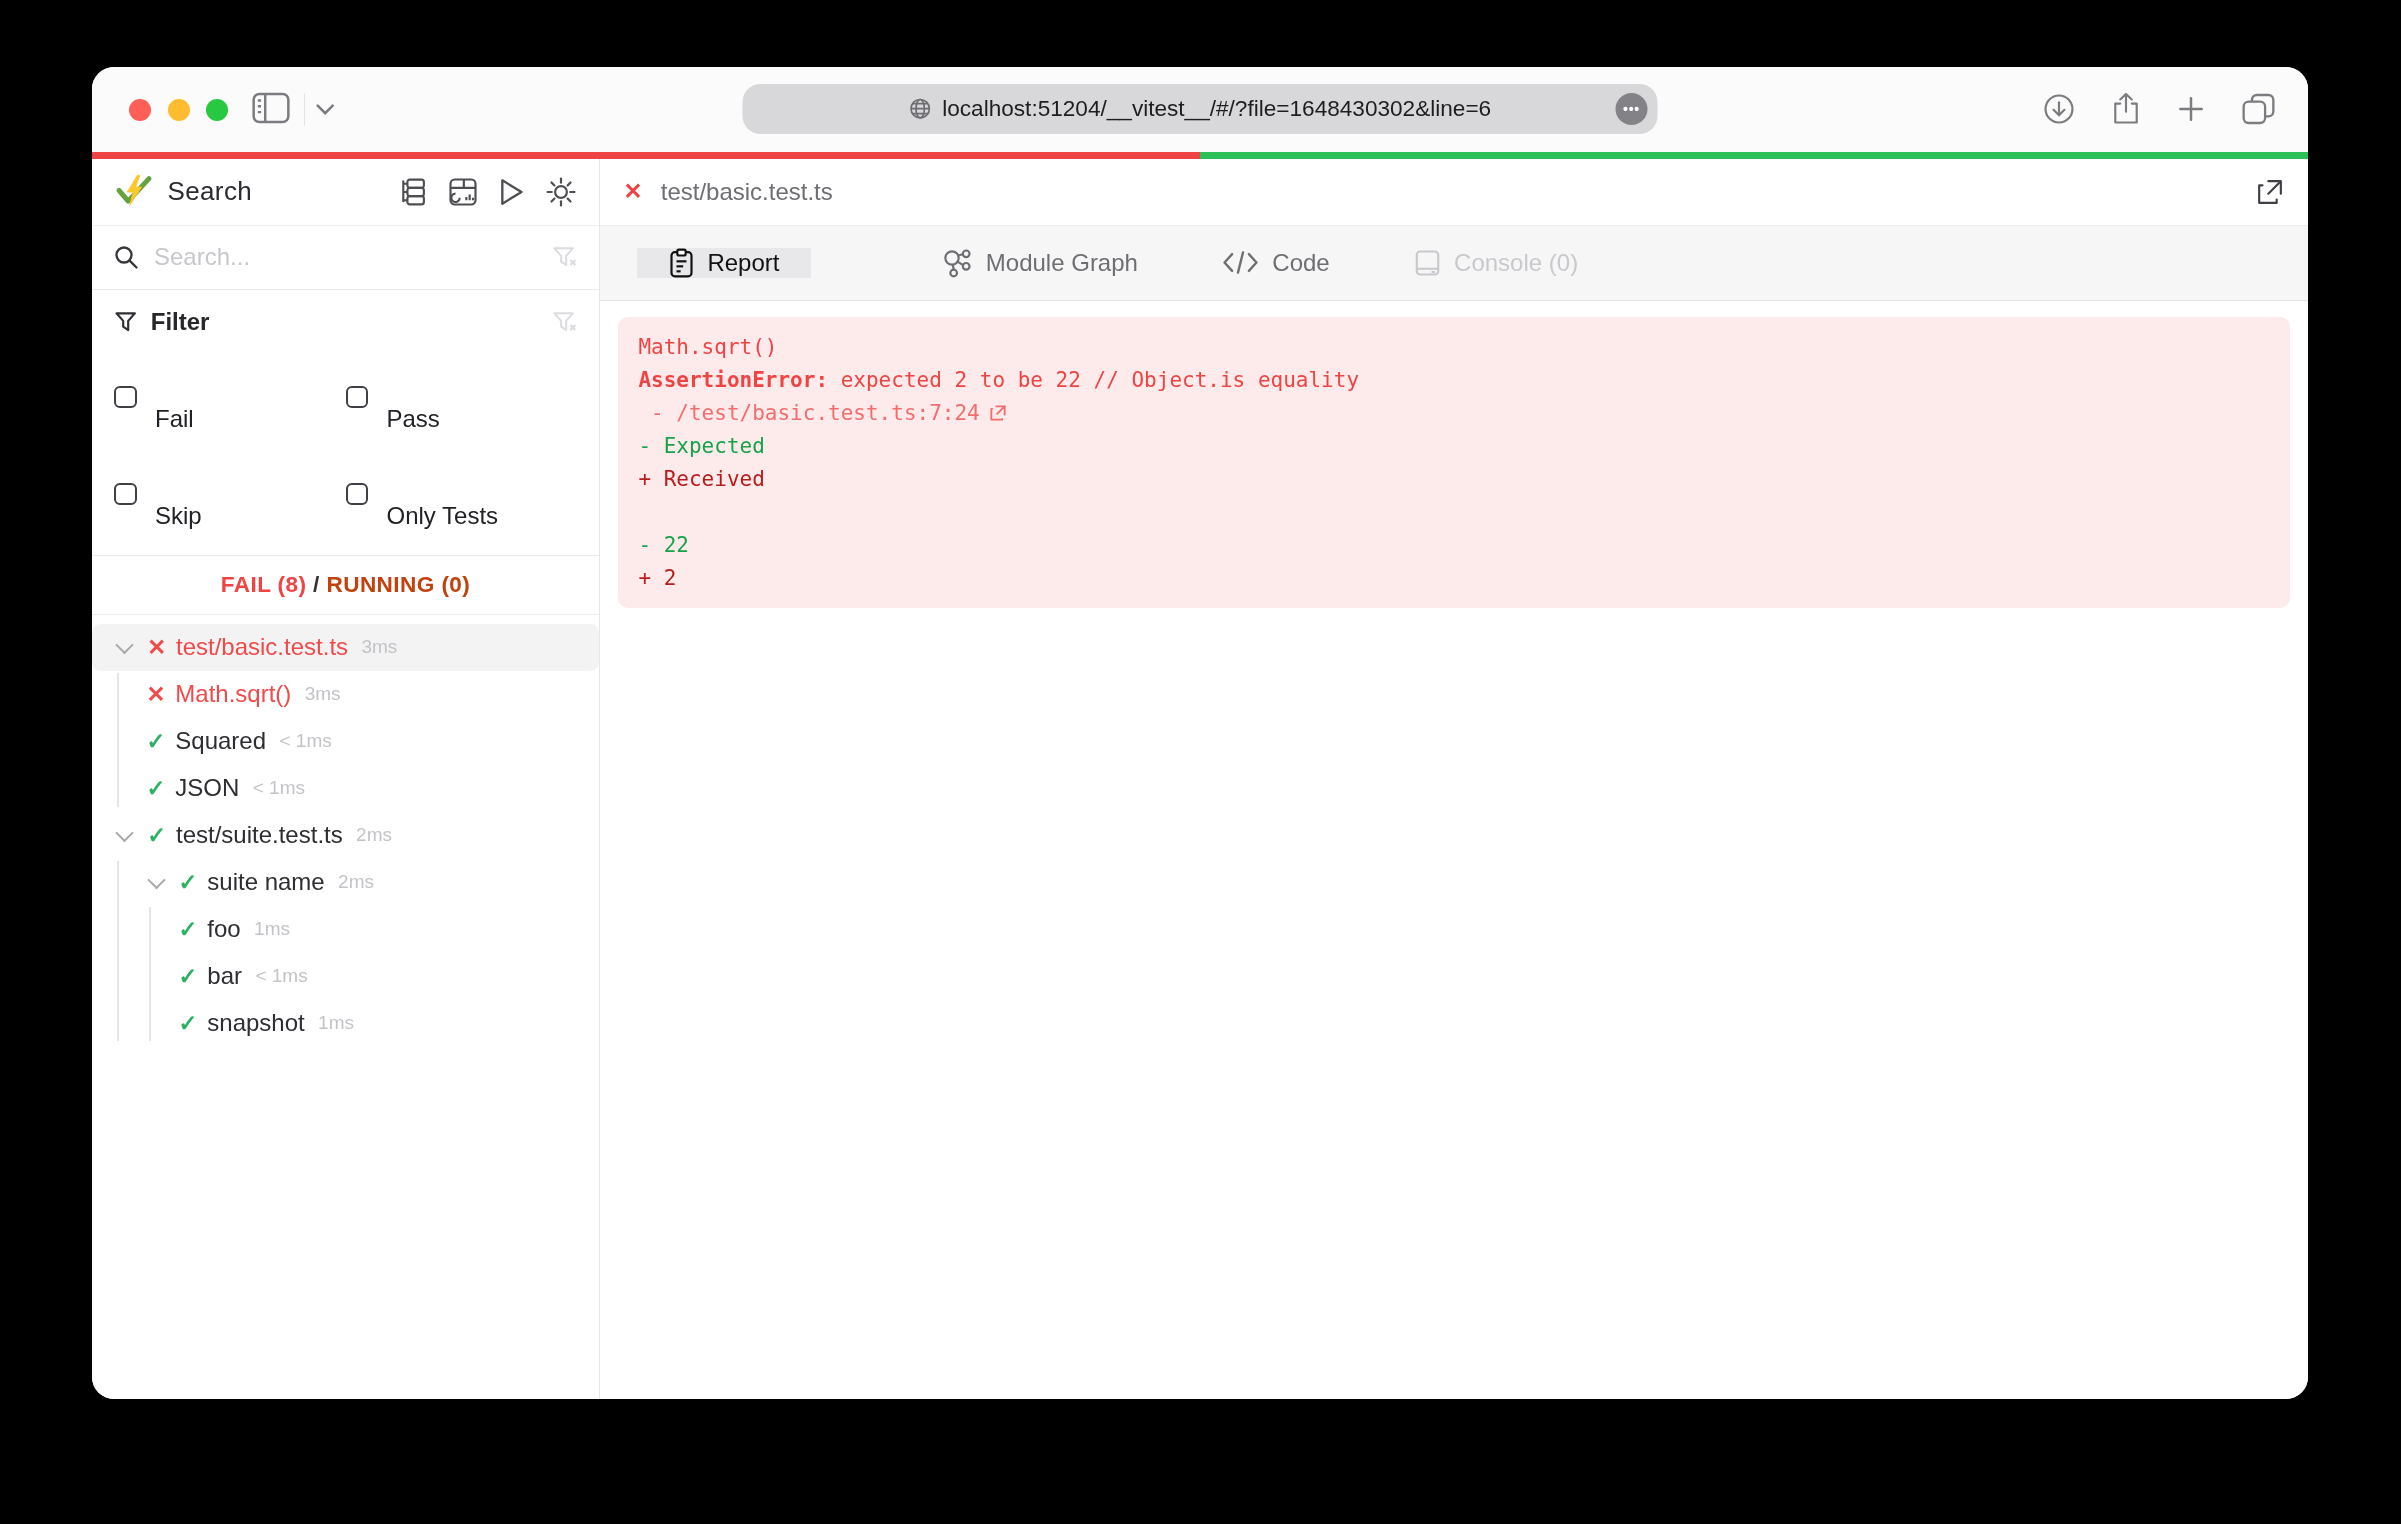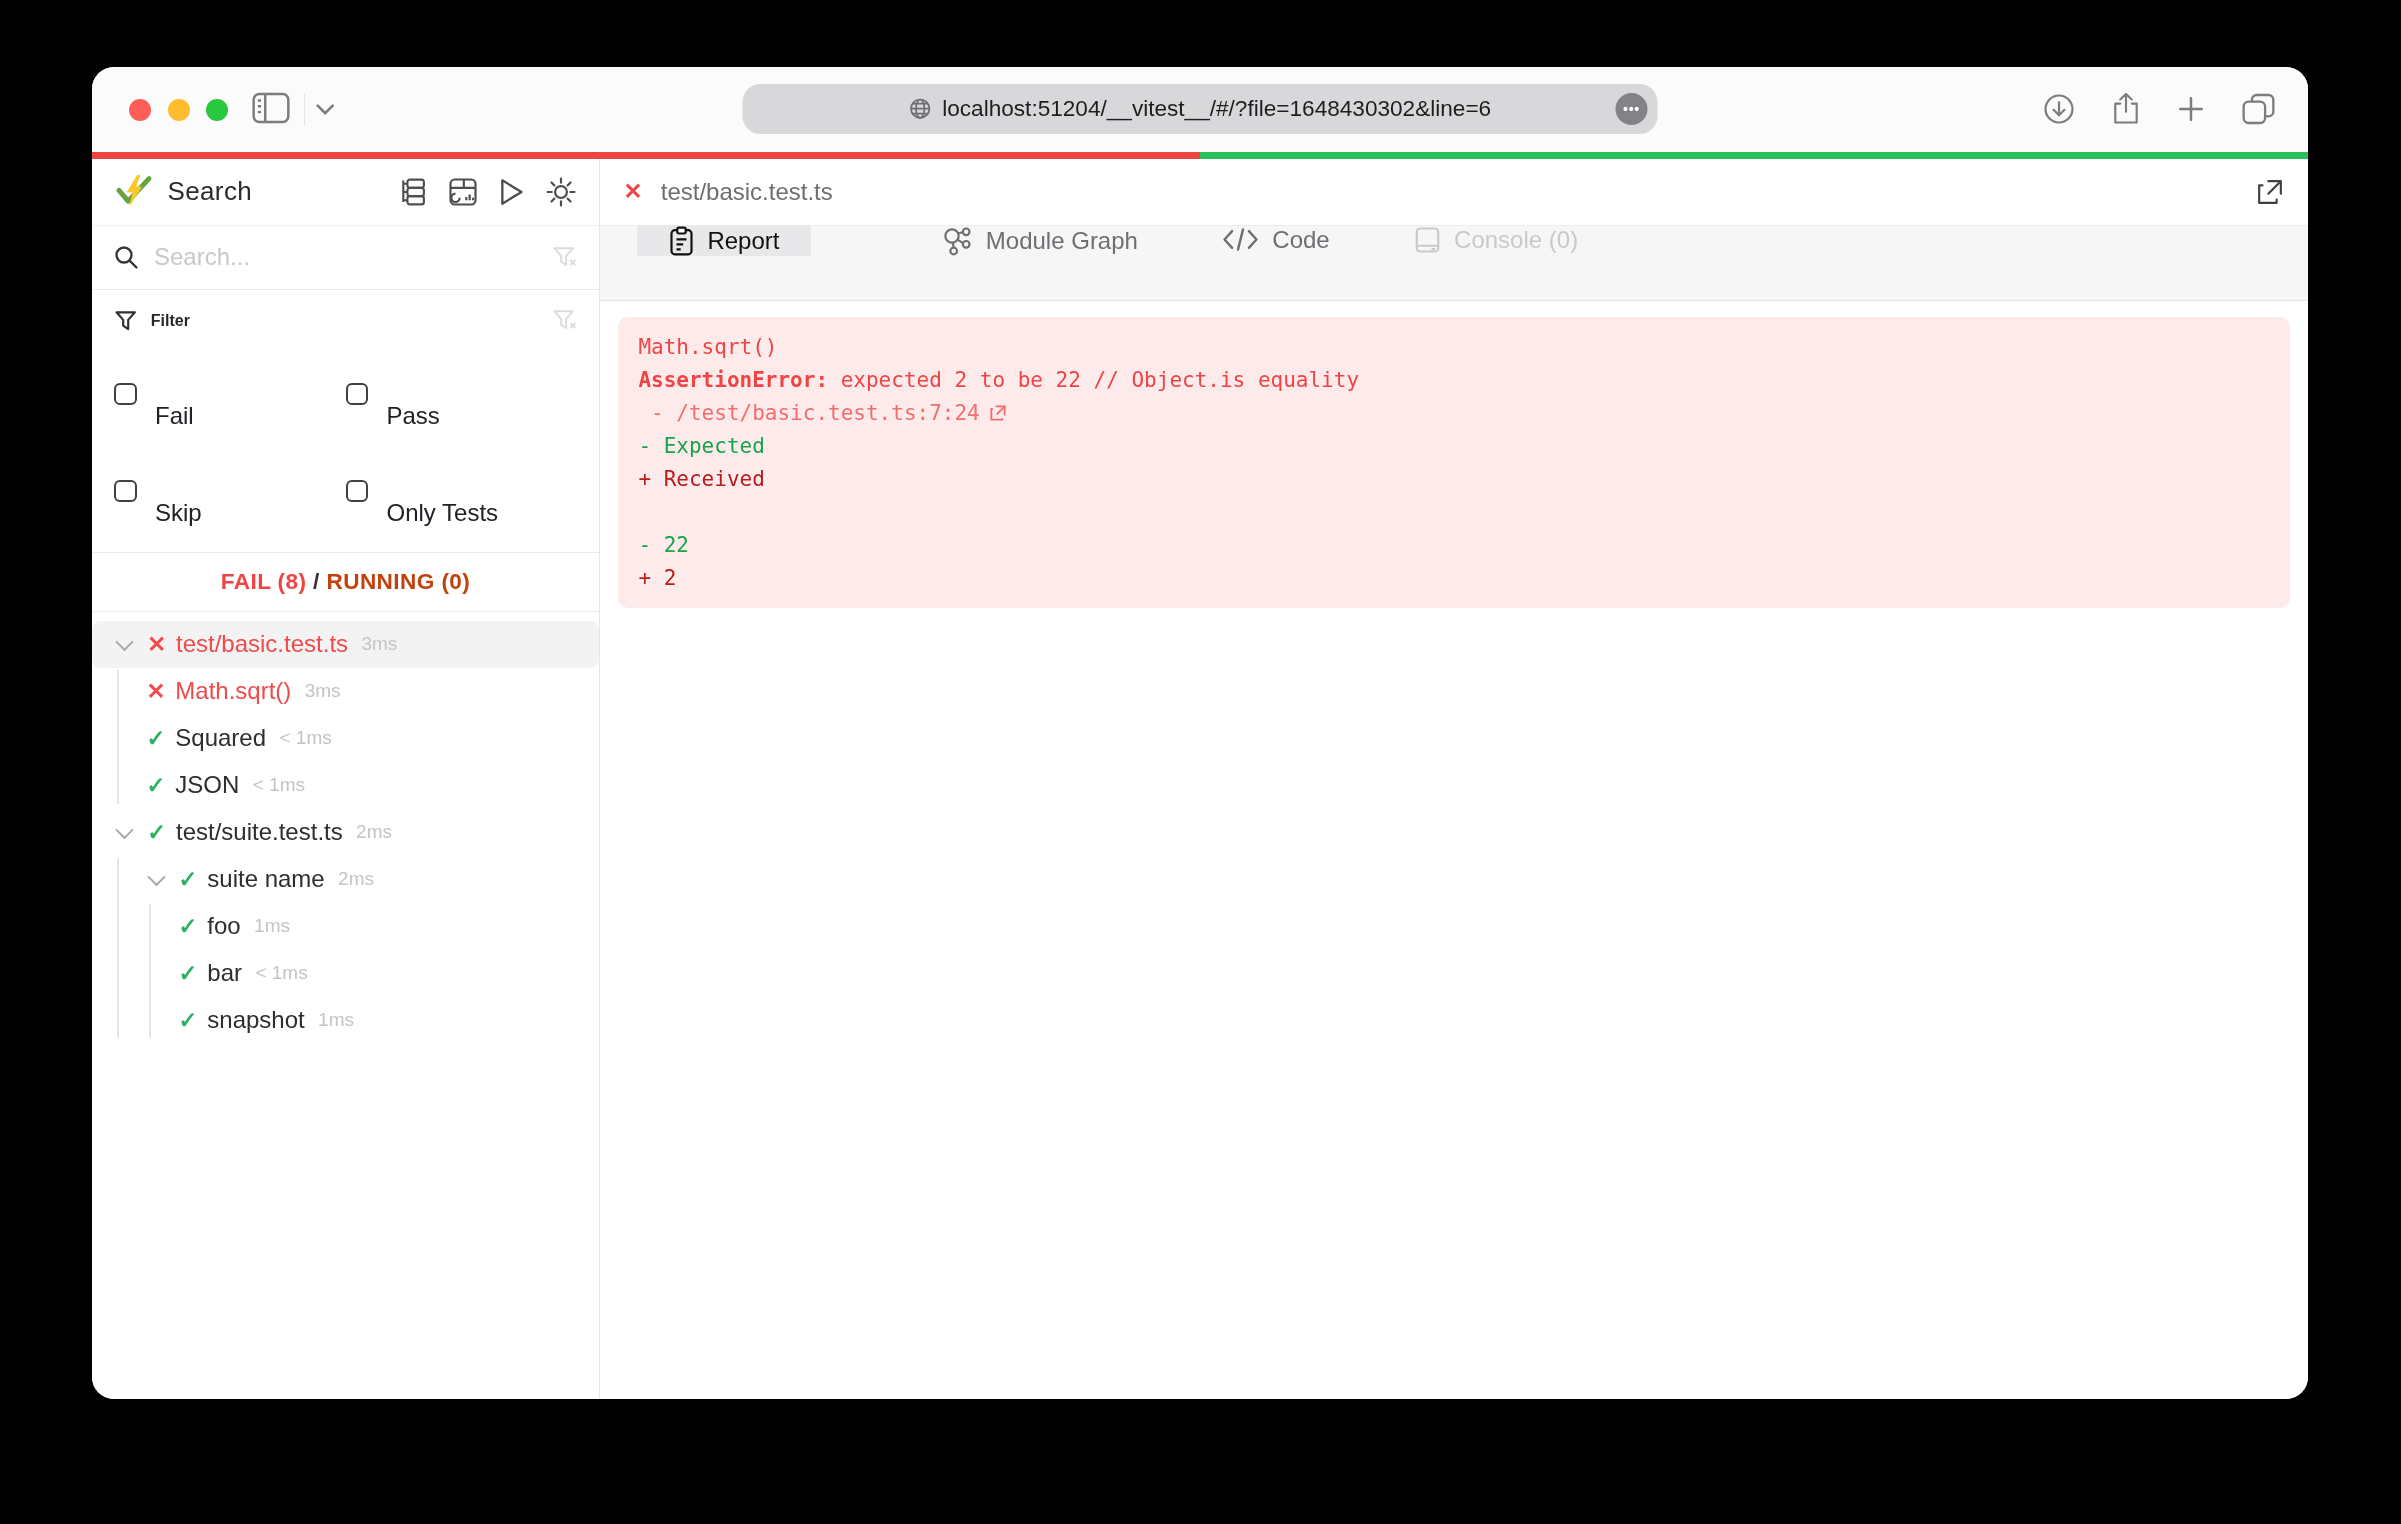--- a/index.html
+++ b/index.html
@@ -46,21 +46,21 @@
   .s-header { height:67px; display:flex; align-items:center; padding:0 22px; border-bottom:1.7px solid #f0f0f2; }
   .s-title { font-size:26px; color:#2b2b30; margin-left:13.4px; letter-spacing:0.4px; }
   .s-actions { margin-left:auto; display:flex; gap:20px; align-items:center; color:#4d4d52; }
   .s-search { height:64px; display:flex; align-items:center; padding:0 22px; border-bottom:1.7px solid #e9e9ec; gap:15px; }
   .s-search input { border:none; outline:none; flex:1; font-size:24px; color:#333; font-family:"Liberation Sans",sans-serif; background:transparent; }
   .s-search input::placeholder { color:#c7c7cc; }
   .clear-icon { color:#dcdce0; }
 
   .s-filter { padding:18.4px 22px 25px 22px; border-bottom:1.7px solid #e9e9ec; }
   .f-head { display:flex; align-items:center; gap:13.4px; color:#26262b; }
-  .f-title { font-size:16px; font-weight:700; }
+  .f-title { font-size:24px; font-weight:700; }
   .f-head .clear-icon { margin-left:auto; }
   .f-grid { display:grid; grid-template-columns:1fr 1fr; row-gap:25px; margin-top:25px; }
   .f-opt { display:flex; align-items:center; gap:18.4px; }
   .checkbox { width:22.6px; height:22.6px; border:2.5px solid #3f3f46; border-radius:5.8px; background:#fff; }
   .f-label { font-size:24px; color:#212126;margin-top:44px; }
 
   .s-summary { padding:11.7px 0 13.4px 0; text-align:center; border-bottom:1.7px solid #ededf0; font-weight:700; font-size:22.6px; line-height:33px; letter-spacing:0.4px; }
   .sum-fail { color:#ef4444; }
   .sum-running { color:#c2410c; }
   .sum-pass { color:#2aa35a; }
@@ -83,21 +83,21 @@
   .t-label.fail { color:#f04a4a; }
   .t-dur { font-size:19px; color:#c3c3c8; margin-left:13.4px; }
 
   
   .main { flex:1; display:flex; flex-direction:column; background:#fff; }
   .m-header { height:67px; display:flex; align-items:center; padding:0 23.4px; border-bottom:1.7px solid #ececef; }
   .m-x { color:#ef4444; font-size:22.6px; font-weight:600; }
   .m-file { font-size:24px; color:#6e6e73; margin-left:18.4px; }
   .m-ext { margin-left:auto; color:#3f3f46; }
 
-  .m-tabs { height:75px; background:#f6f6f7; border-bottom:1.7px solid #e5e5e8; display:flex; align-items:flex-start;padding-left:37px; }
+  .m-tabs { height:75px; background:#f6f6f7; border-bottom:1.7px solid #e5e5e8; display:flex; align-items:center;padding-left:37px; }
   .tab { display:flex; align-items:center; gap:13.4px; padding:0 32px; font-size:24px; color:#6e6e73; }
   .tab.active { background:#e8e8ea; color:#111; }
   .tab.disabled { color:#c9c9cd; }
   .tab .ticon { display:inline-flex; }
 
   .m-content { flex:1; padding:16.7px 18.4px; }
   .error-panel {
     background:#fcebea; border-radius:10px; padding:13.4px 20px;
     font-family:"DejaVu Sans Mono", monospace; font-size:21px; line-height:33px;
   }

